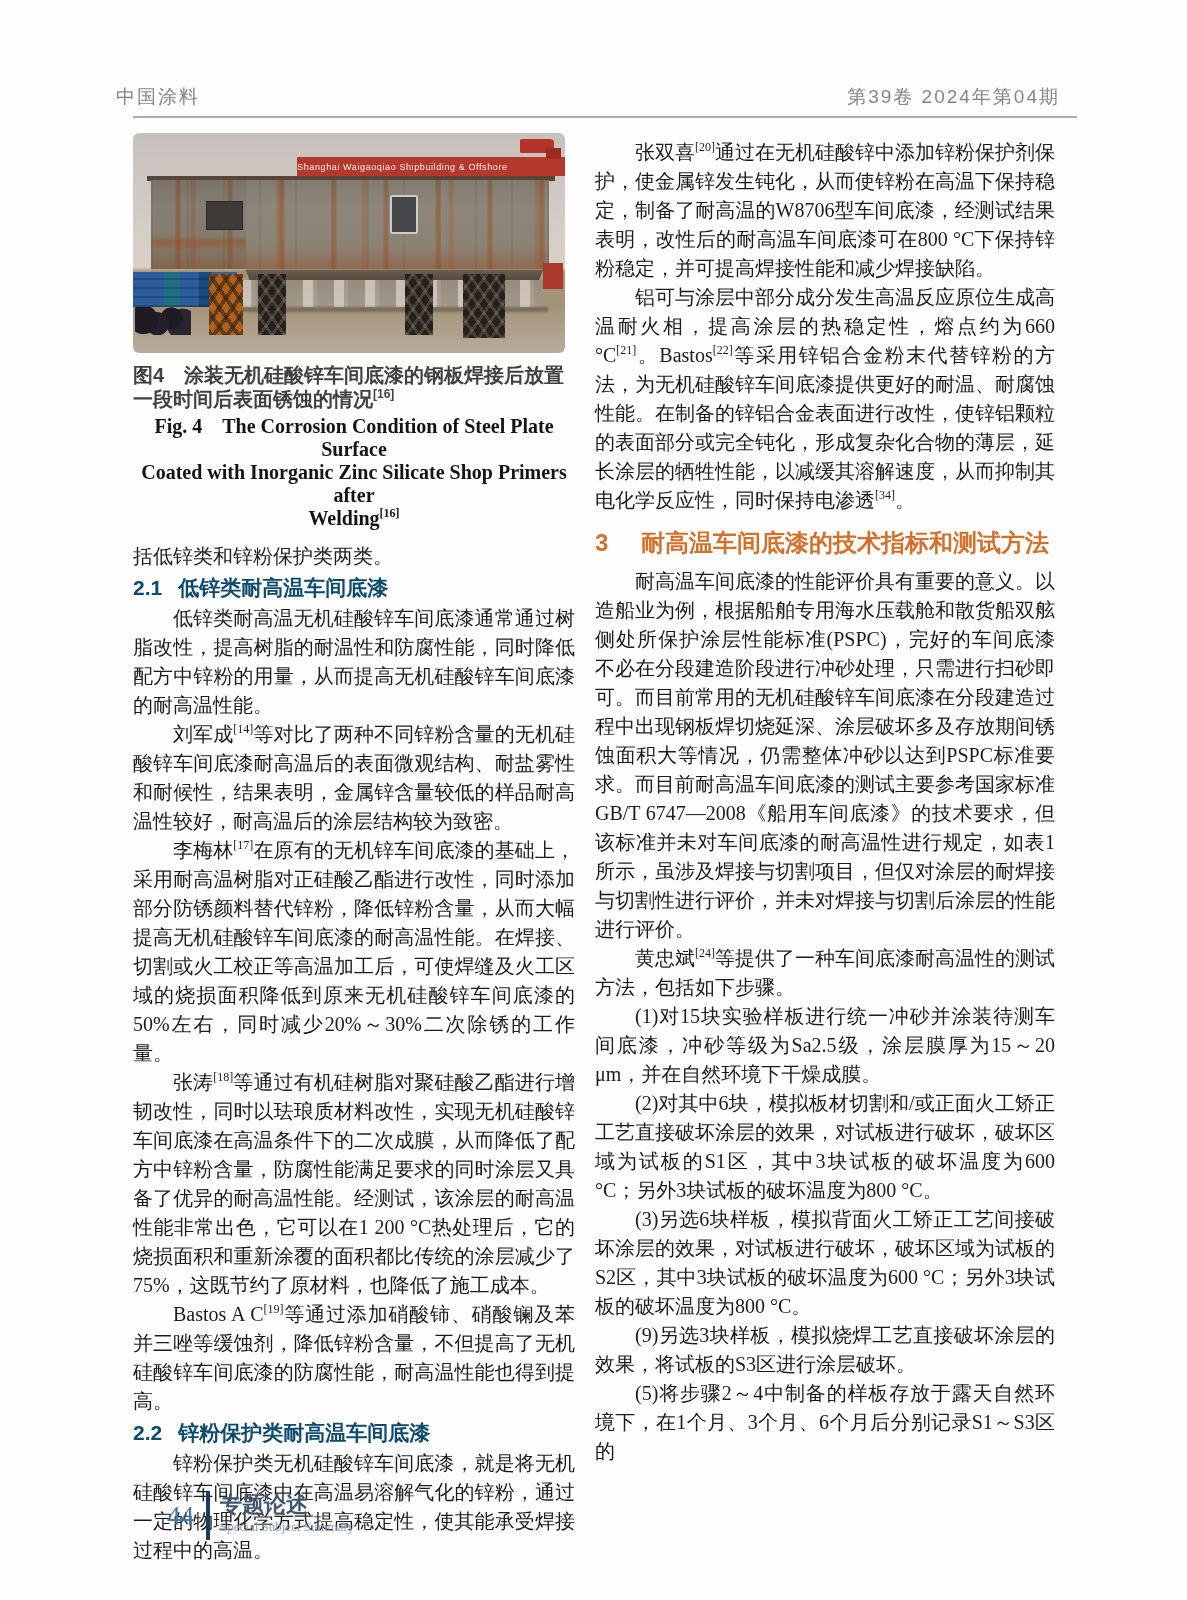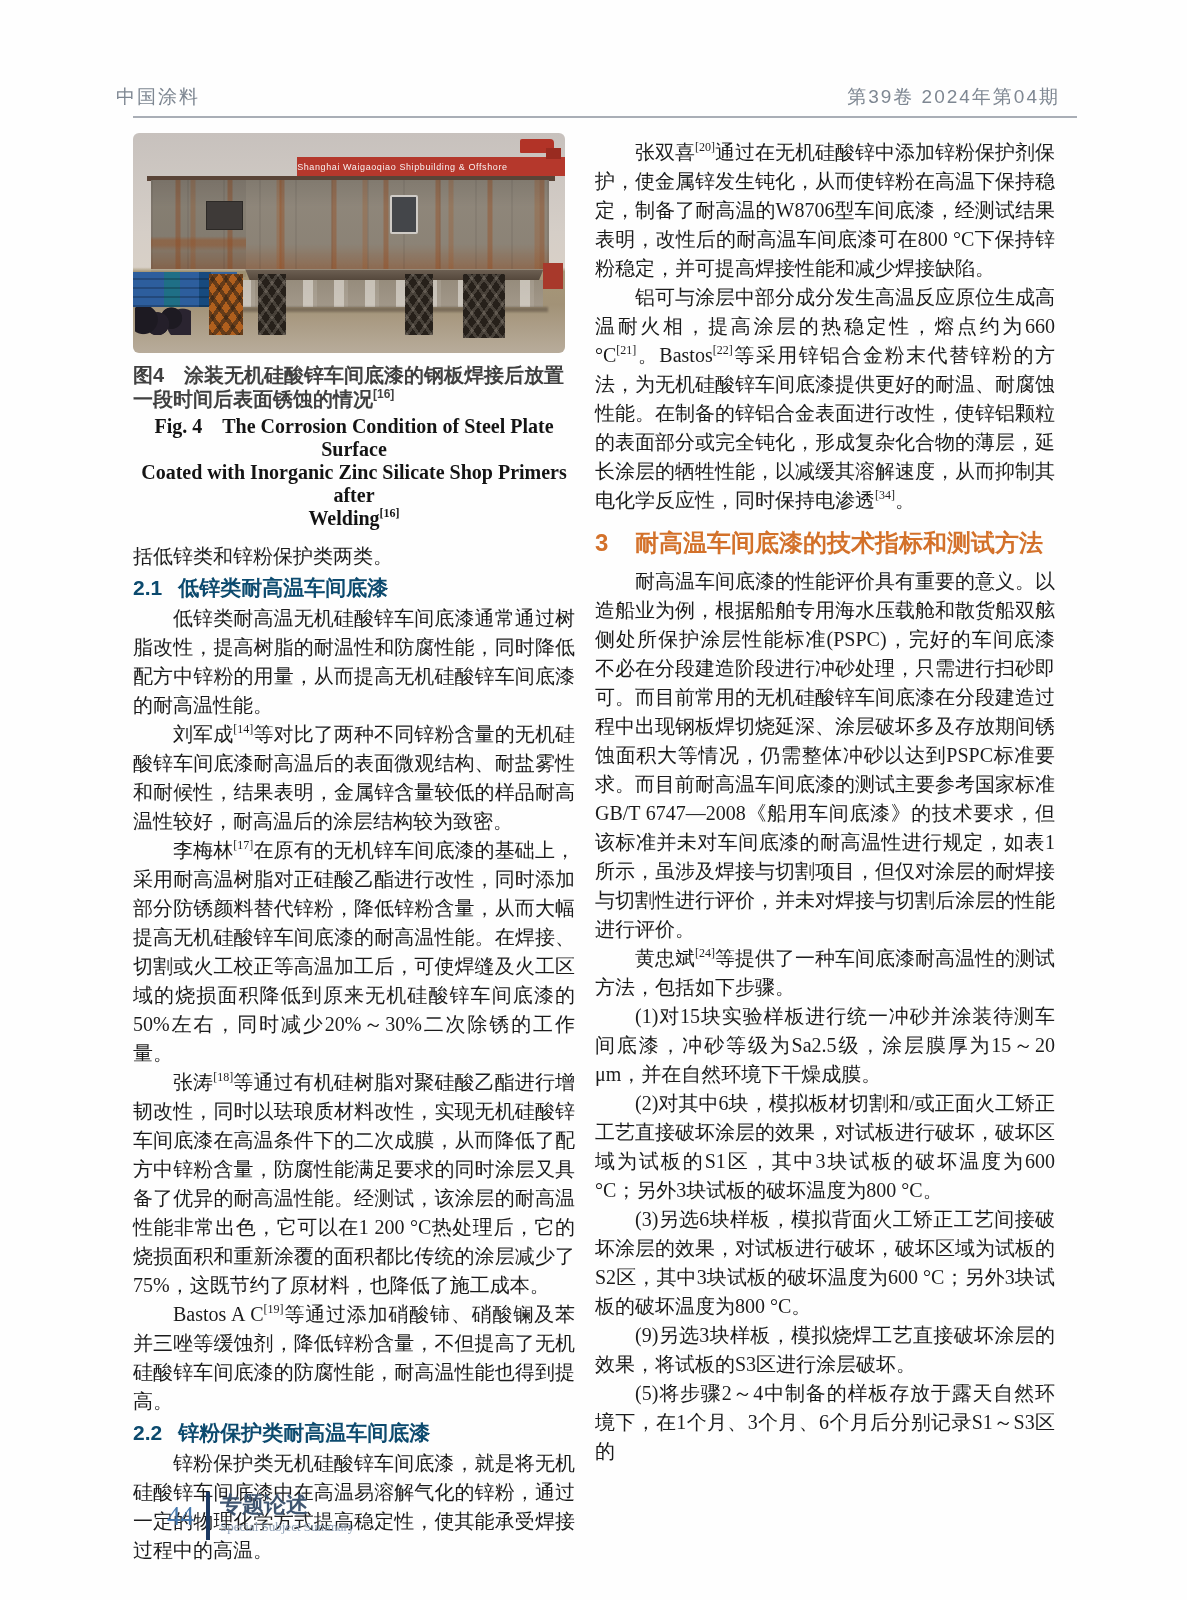--- a/index.html
+++ b/index.html
@@ -21,21 +21,21 @@
   .body-p.noindent{text-indent:0;}
   sup{font-size:0.6em;line-height:0;vertical-align:super;letter-spacing:0;}
 
   .sub-h{margin:1px 0;font-family:"Liberation Sans","DejaVu Sans",sans-serif;font-weight:bold;
          font-size:21px;line-height:31px;color:#0c4a6e;}
   .sub-h .h-num{margin-right:16px;}
 
   .main-h{display:flex;margin:12px 0 8px;font-family:"Liberation Sans","DejaVu Sans",sans-serif;
           font-weight:bold;font-size:24px;line-height:32px;color:#d3712a;}
   .main-h .h3-num{flex:0 0 40px;}
-  .main-h .h3-title{flex:1;}
+  .main-h .h3-title{flex:1;text-align:center;}
 
   
   .fig{margin:0 0 12px 0;}
   .photo{position:relative;width:432px;height:220px;border-radius:6px;overflow:hidden;
          background:linear-gradient(180deg,#c7c1bd 0%,#d5cec7 45%,#d8d0c7 61%,#a79878 63%,#a29277 78%,#b8ac9b 100%);}
   .photo div{position:absolute;}
   .p-banner{left:38%;top:11%;width:62%;height:8.5%;background:#b5382c;display:flex;align-items:center;overflow:hidden;}
   .p-banner span{white-space:nowrap;font-family:"Liberation Sans","DejaVu Sans",sans-serif;
                  font-size:9px;color:rgba(255,255,255,.92);letter-spacing:.6px;filter:blur(.4px);}
   .p-crane-a{right:2.5%;top:2.5%;width:8%;height:6.5%;background:#b23327;border-radius:2px 4px 1px 1px;}

